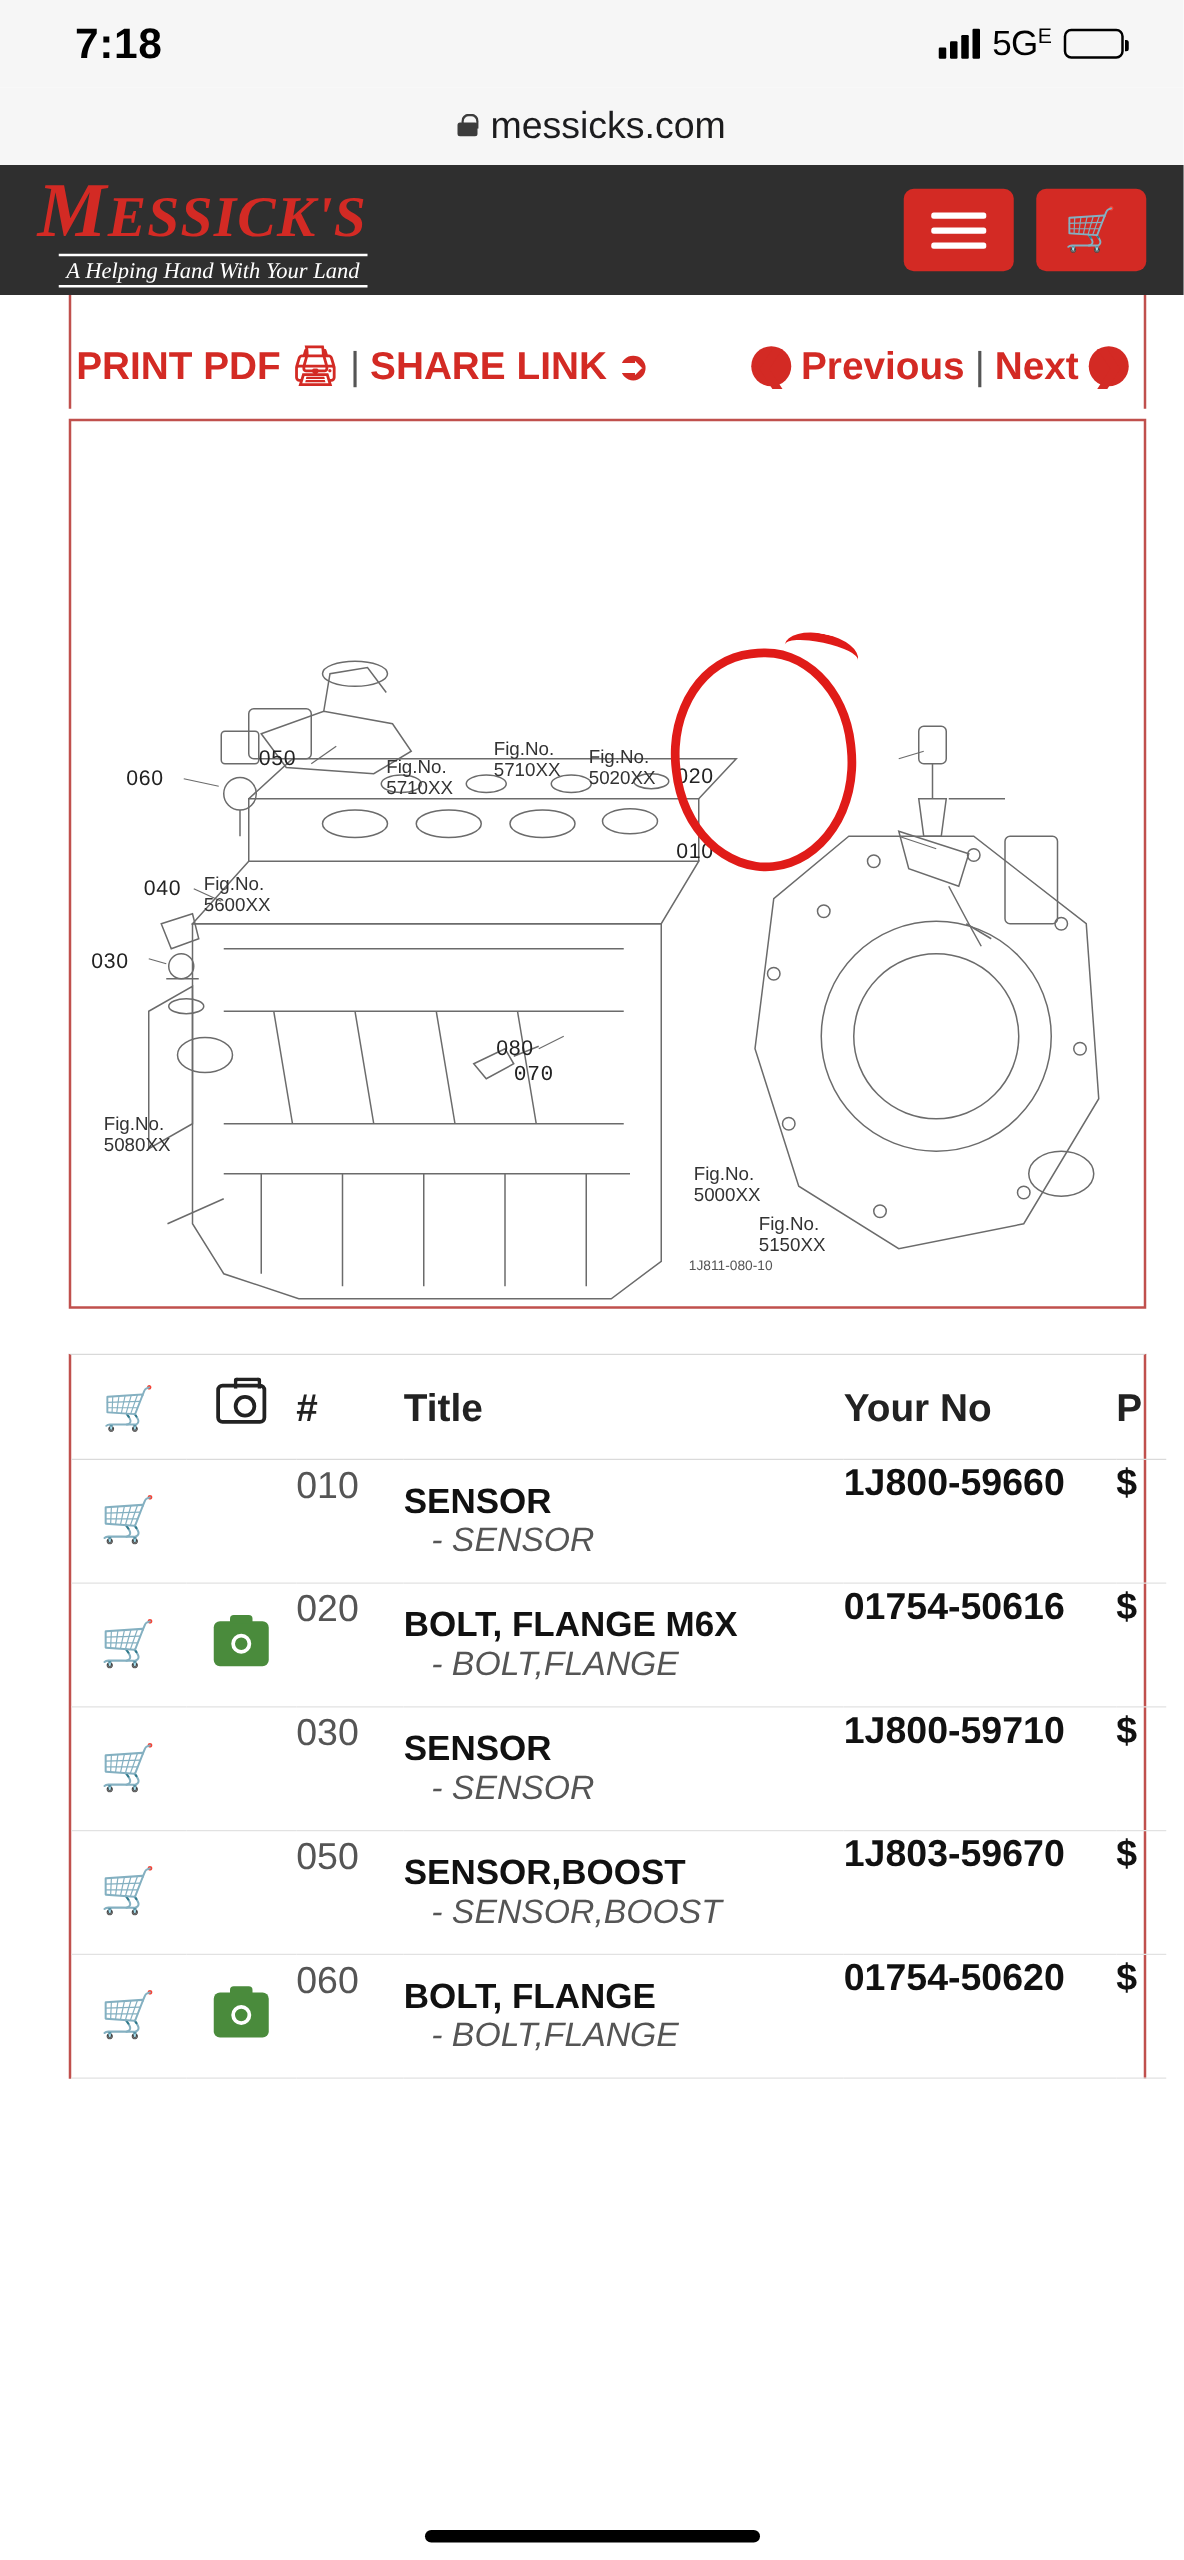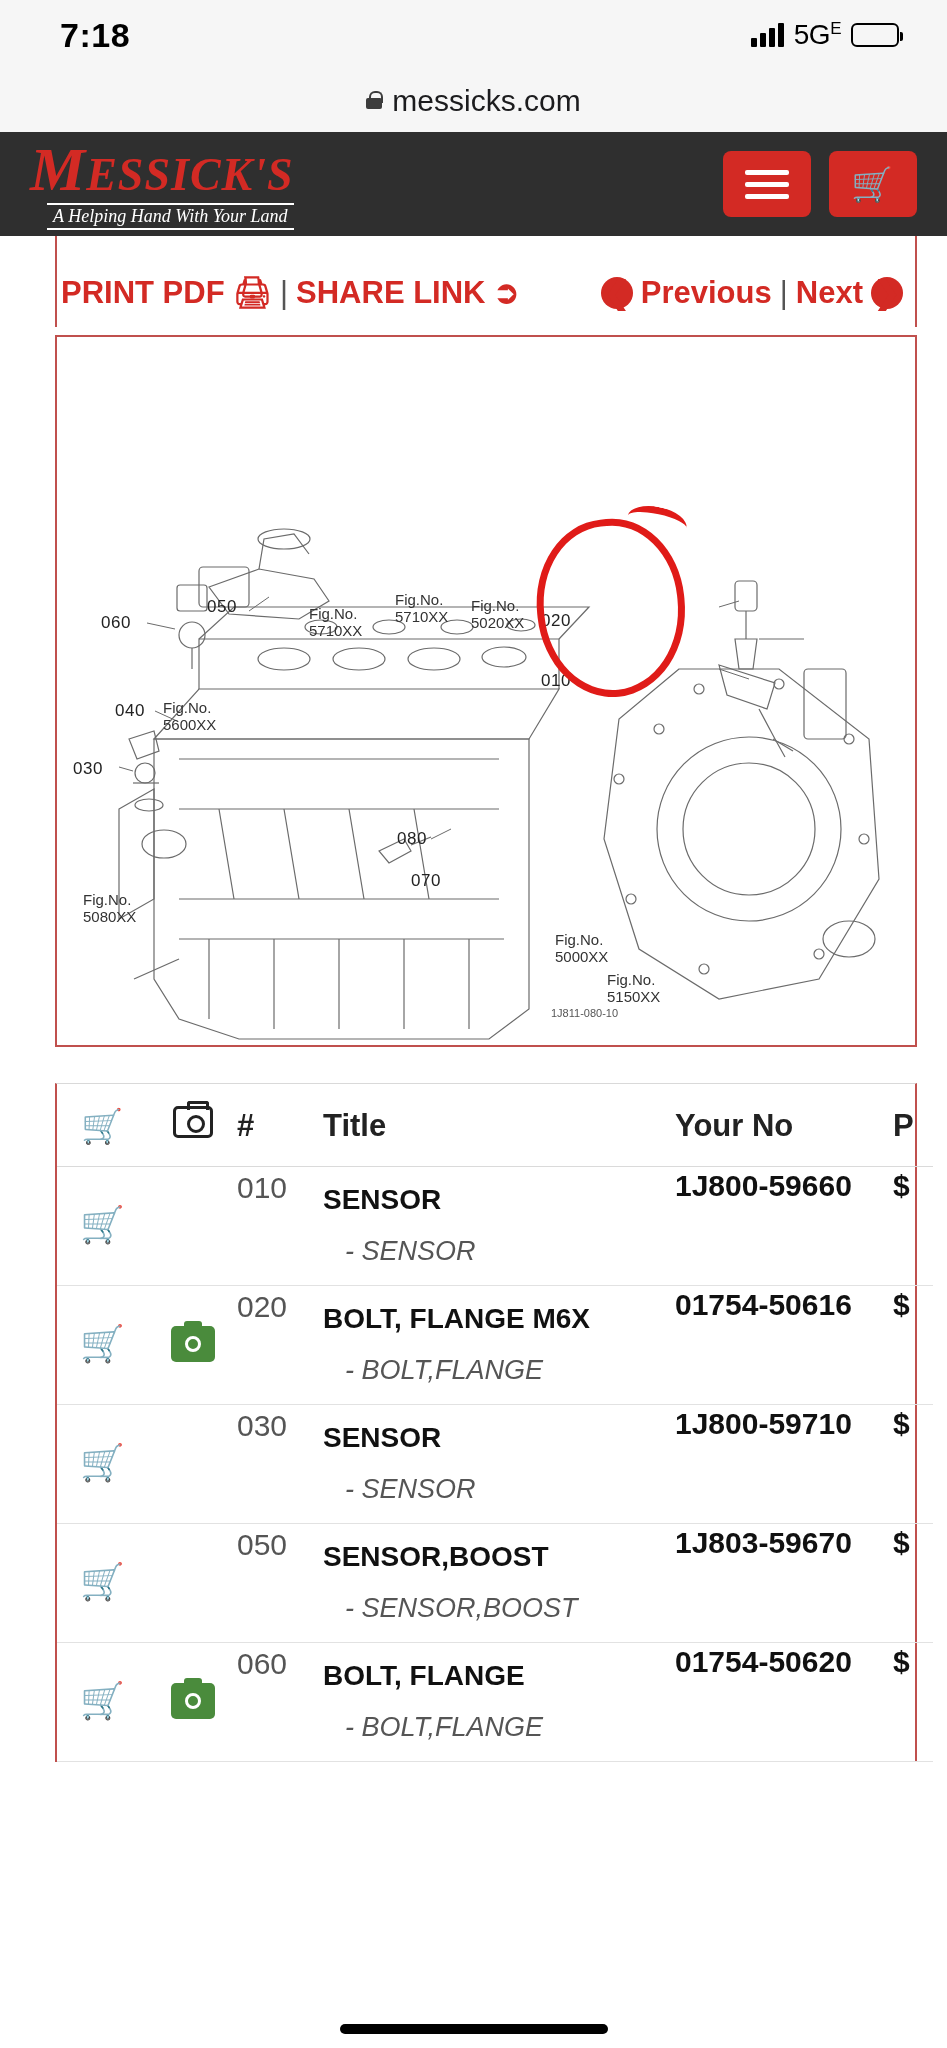--- a/index.html
+++ b/index.html
@@ -253,21 +253,21 @@
   }
   thead th.center { text-align: center; }
   tbody td {
     border-bottom: 1px solid #e2e2e2;
     padding: 16px 0 18px 0;
     vertical-align: top;
   }
   td.center { text-align: center; vertical-align: middle; }
   .row-num { font-size: 30px; color: #555; padding-top: 4px; }
   .row-title { font-size: 28px; font-weight: bold; color: #111; line-height: 1.18; }
-  .row-sub { font-size: 27px; font-style: italic; color: #555; padding-left: 22px; margin-top: 20px; }
+  .row-sub { font-size: 27px; font-style: italic; color: #555; padding-left: 22px; margin-top: 0; }
   .row-part { font-size: 30px; font-weight: bold; color: #111; padding-top: 2px; }
   .row-price { font-size: 30px; font-weight: bold; color: #111; padding-top: 2px; }
   .cart-icon-btn {
     color: #d32a24;
     font-size: 36px;
     line-height: 1;
     display: inline-block;
   }
   .photo-btn {
     width: 44px; height: 36px;
@@ -478,21 +478,21 @@
             <path d="M660 268 L680 262"></path>
             <path d="M660 330 L690 340"></path>
           </g>
         </svg>
 
         <div class="dgm-num" style="left:42px; top:274px;">060</div>
         <div class="dgm-num" style="left:148px; top:258px;">050</div>
         <div class="dgm-num" style="left:56px; top:362px;">040</div>
         <div class="dgm-num" style="left:14px; top:420px;">030</div>
         <div class="dgm-num" style="left:338px; top:490px;">080</div>
-        <div class="dgm-num" style="left:352px; top:532px;">070</div>
+        <div class="dgm-num" style="left:352px; top:512px;font-family:Liberation Mono, monospace;">070</div>
         <div class="dgm-num" style="left:482px; top:272px;">020</div>
         <div class="dgm-num" style="left:482px; top:332px;">010</div>
 
         <div class="dgm-label" style="left:250px; top:266px;">Fig.No.
 5710XX</div>
         <div class="dgm-label" style="left:336px; top:252px;">Fig.No.
 5710XX</div>
         <div class="dgm-label" style="left:412px; top:258px;">Fig.No.
 5020XX</div>
         <div class="dgm-label" style="left:104px; top:360px;">Fig.No.

